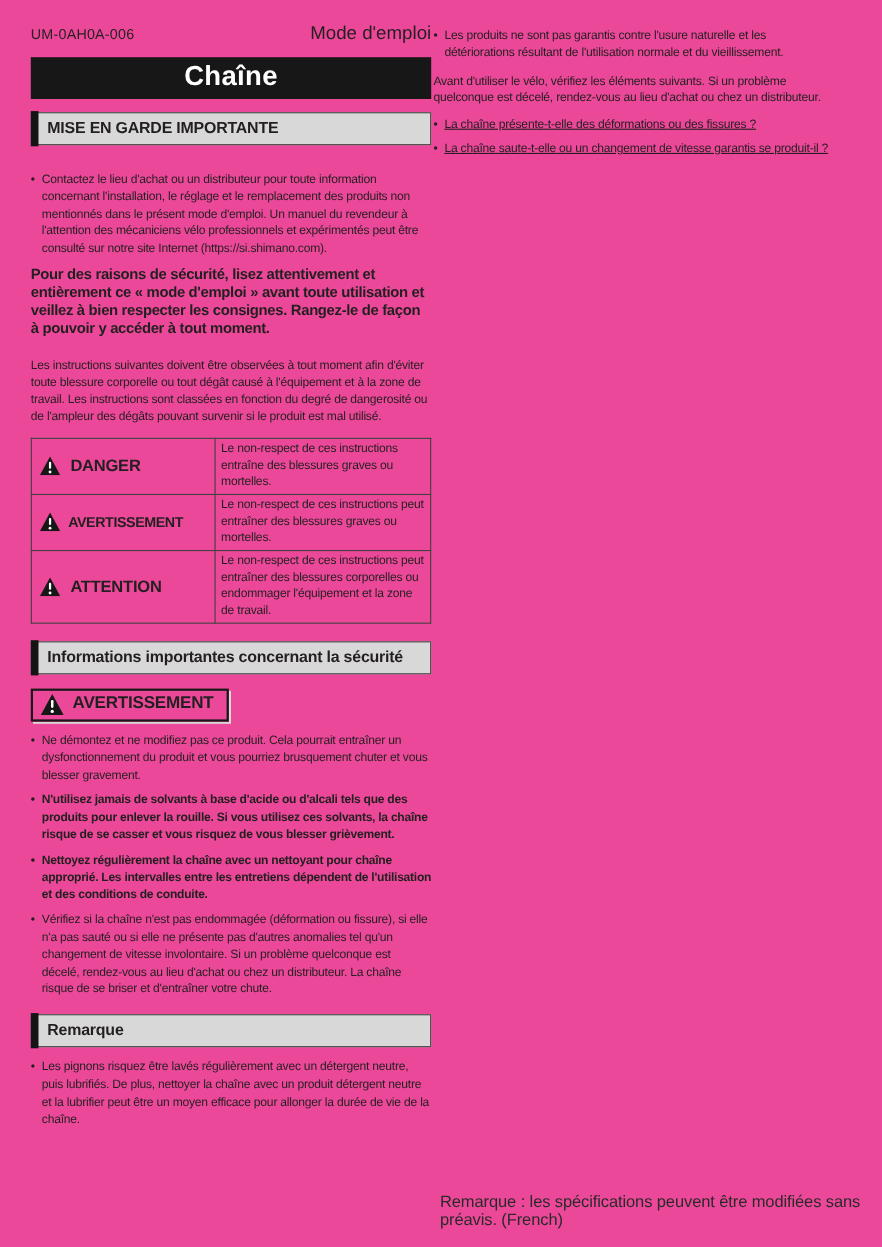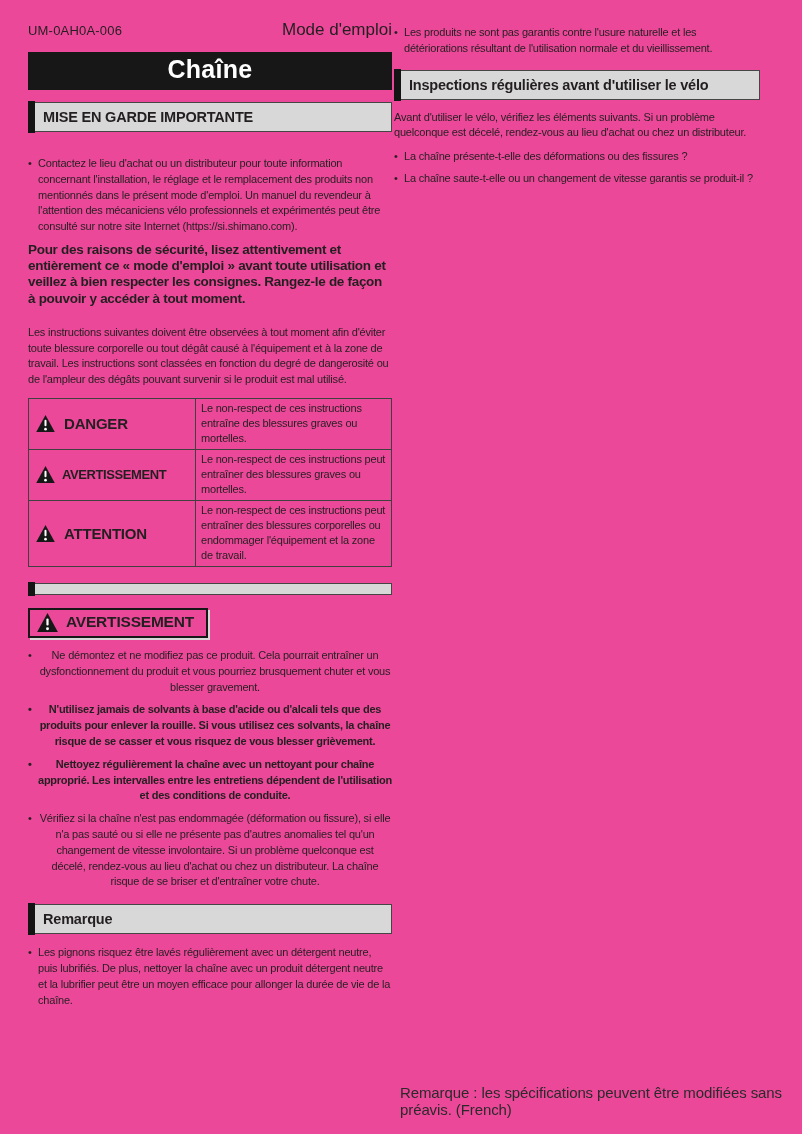--- a/index.html
+++ b/index.html
@@ -94,21 +94,21 @@
     gap: 8px;
     margin-top: 13px;
     border: 2px solid #171717;
     padding: 3px 12px 4px 7px;
     box-shadow: 2px 2px 0 #d9d9d9;
   }
   .warning-box .label { font-weight: 700; font-size: 15.5px; letter-spacing: -0.2px; }
 
   .bullets.right-top { margin-top: 25px; }
   .bullets.checks { margin-top: 8px; }
-  .bullets.checks li { margin-bottom: 6px; }
+  .bullets.checks li { margin-bottom: 6px; text-decoration: underline; }
   .intro-para { margin-top: 10px; }
 
   .footer-note {
     position: absolute;
     left: 400px;
     top: 1084px;
     font-size: 15px;
     letter-spacing: -0.1px;
     color: #2a2a2a;
   }
@@ -178,32 +178,33 @@
             <span>ATTENTION</span>
           </span>
         </td>
         <td class="desc-cell">Le non-respect de ces instructions peut entraîner des blessures corporelles ou endommager l'équipement et la zone de travail.</td>
       </tr>
     </tbody>
       </table>
 
     <div class="section-heading" style="margin-top:16px;">
       <span class="bar"></span>
+      <span>Informations importantes concernant la sécurité</span>
     </div>
 
     <div class="warning-box">
       <svg class="tri-icon" width="21" height="19" viewBox="0 0 24 22">
           <path d="M12 0 L24 22 H0 Z" fill="#171717"></path>
           <rect x="10.7" y="6.3" width="2.6" height="8.2" rx="1.2" fill="#fff"></rect>
           <circle cx="12" cy="18.3" r="1.7" fill="#fff"></circle>
         </svg>
       <span class="label">AVERTISSEMENT</span>
     </div>
 
-    <ul class="bullets" style="margin-top:10px;text-align:center;">
+    <ul class="bullets" style="margin-top:10px;">
       <li>Ne démontez et ne modifiez pas ce produit. Cela pourrait entraîner un dysfonctionnement du produit et vous pourriez brusquement chuter et vous blesser gravement.</li>
       <li class="bold">N'utilisez jamais de solvants à base d'acide ou d'alcali tels que des produits pour enlever la rouille. Si vous utilisez ces solvants, la chaîne risque de se casser et vous risquez de vous blesser grièvement.</li>
       <li class="bold">Nettoyez régulièrement la chaîne avec un nettoyant pour chaîne approprié. Les intervalles entre les entretiens dépendent de l'utilisation et des conditions de conduite.</li>
       <li>Vérifiez si la chaîne n'est pas endommagée (déformation ou fissure), si elle n'a pas sauté ou si elle ne présente pas d'autres anomalies tel qu'un changement de vitesse involontaire. Si un problème quelconque est décelé, rendez-vous au lieu d'achat ou chez un distributeur. La chaîne risque de se briser et d'entraîner votre chute.</li>
     </ul>
 
     <div class="section-heading" style="margin-top:14px;">
       <span class="bar"></span>
       <span>Remarque</span>
     </div>
@@ -213,24 +214,20 @@
     </ul>
 
   </div>
 
   <div class="col-right">
 
     <ul class="bullets right-top">
       <li>Les produits ne sont pas garantis contre l'usure naturelle et les détériorations résultant de l'utilisation normale et du vieillissement.</li>
     </ul>
 
-    <div class="section-heading" style="margin-top:13px;">
-      <span class="bar"></span>
-      <span>Inspections régulières avant d'utiliser le vélo</span>
-    </div>
 
     <p class="body-text intro-para">Avant d'utiliser le vélo, vérifiez les éléments suivants. Si un problème quelconque est décelé, rendez-vous au lieu d'achat ou chez un distributeur.</p>
 
     <ul class="bullets checks">
       <li>La chaîne présente-t-elle des déformations ou des fissures ?</li>
       <li>La chaîne saute-t-elle ou un changement de vitesse garantis se produit-il ?</li>
     </ul>
 
   </div>
 

